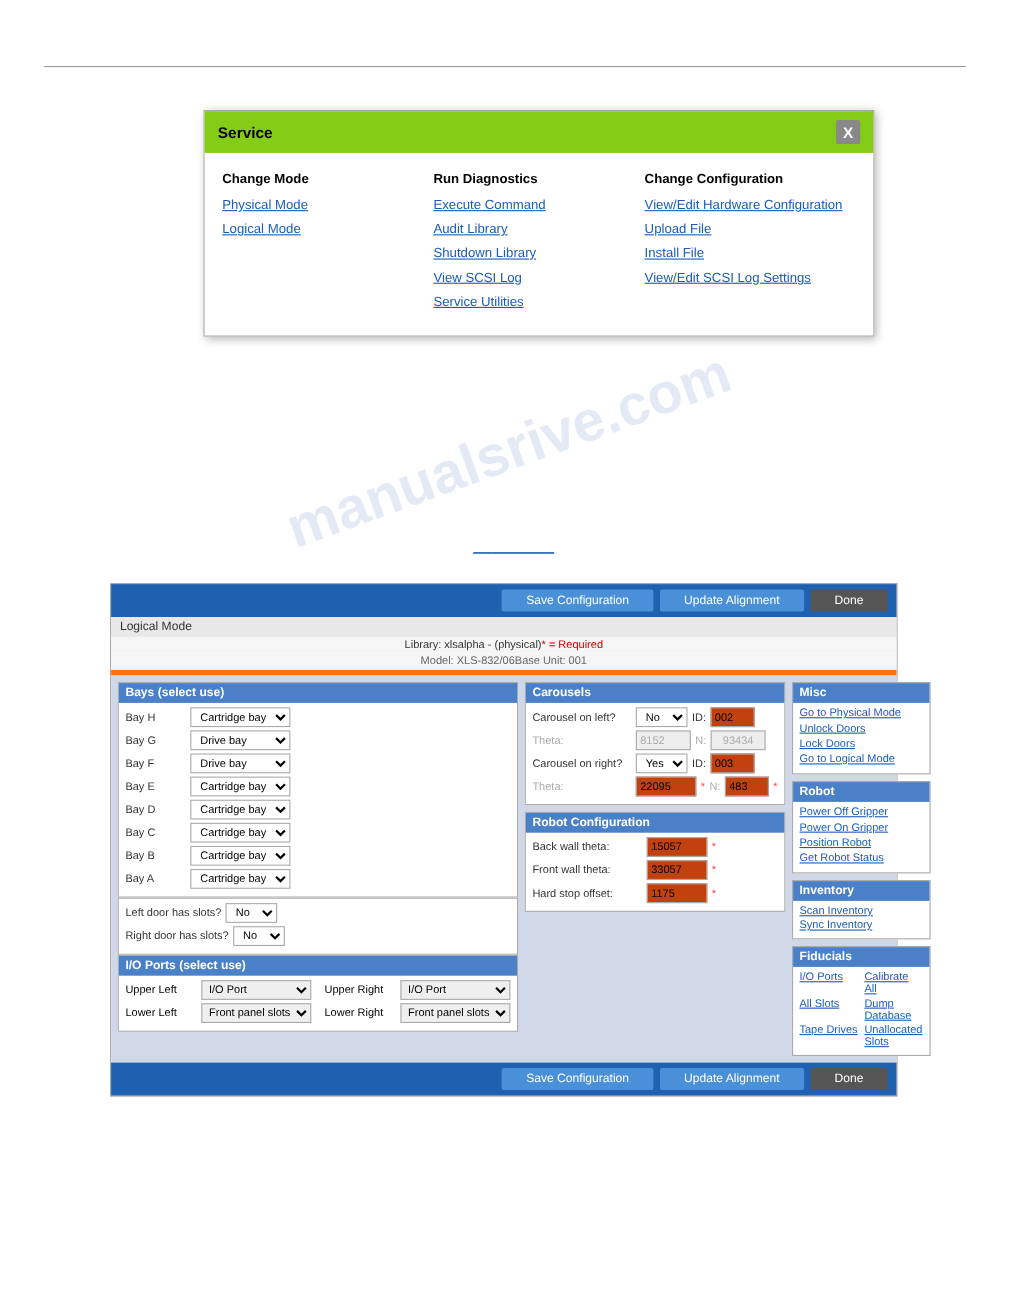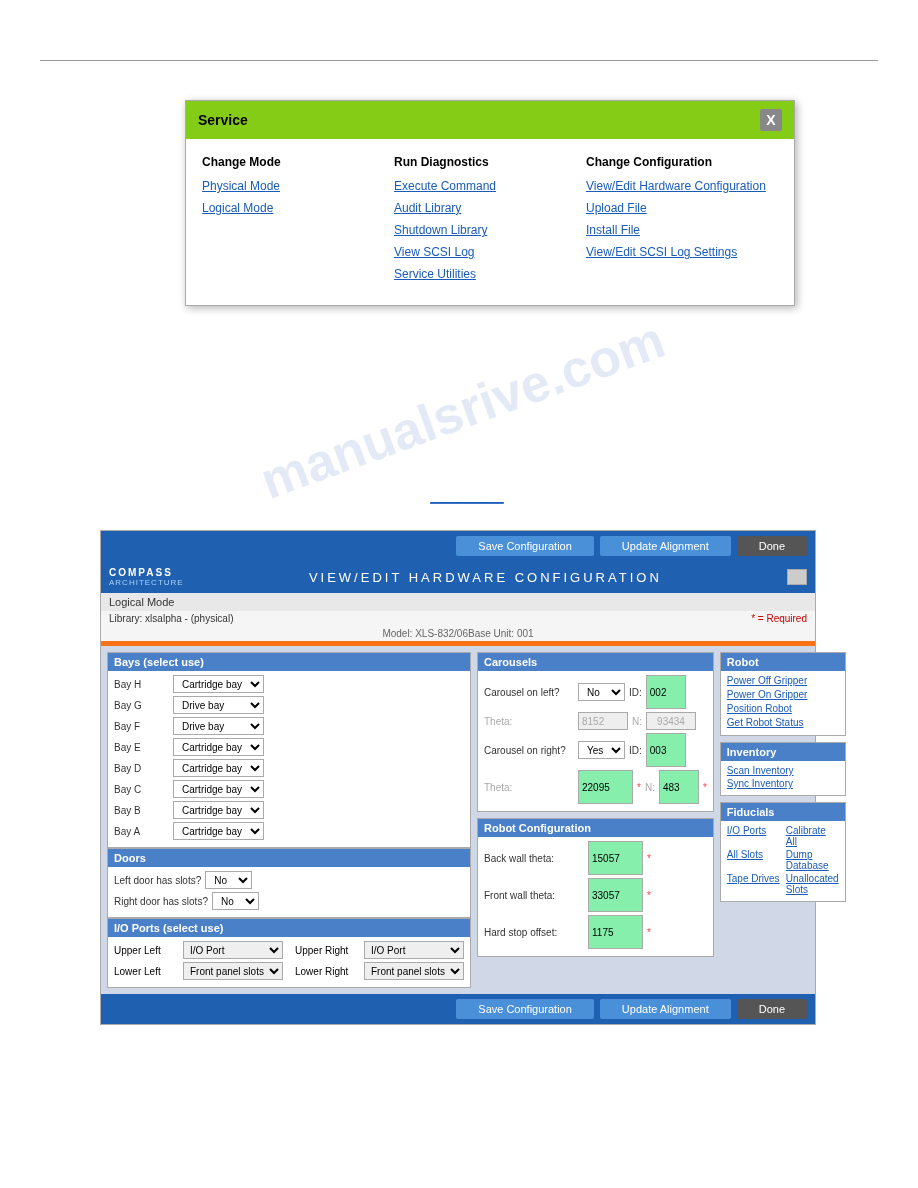--- a/index.html
+++ b/index.html
@@ -181,21 +181,21 @@
       font-size: 11px;
       color: #333;
       display: flex;
       justify-content: space-between;
     }
     .hw-info-row {
       padding: 2px 8px;
       font-size: 10px;
       color: #333;
       display: flex;
-      justify-content: space-between;
+      justify-content: center;
       background: #f5f5f5;
     }
     .hw-model-row {
       padding: 2px 8px;
       font-size: 10px;
       color: #666;
       display: flex;
       justify-content: center;
       background: #f5f5f5;
       border-bottom: 5px solid #f97316;
@@ -257,23 +257,23 @@
       font-size: 10px;
       border: 1px solid #aaa;
       background: #fff;
       padding: 1px 4px;
       height: 18px;
       min-width: 80px;
     }
     .hw-input {
       font-size: 10px;
       border: 1px solid #aaa;
-      background: #86efac;
+      background: #c2410c;
       padding: 1px 3px;
-      height: 34px;
+      height: 18px;
       width: 55px;
     }
     .hw-input-sm {
       width: 40px;
     }
     .hw-star {
       color: #ff4444;
       font-size: 10px;
     }
     .hw-misc-link {
@@ -434,28 +434,20 @@
 </div>
 
 <div class="hw-panel">
 
   <div class="hw-toolbar">
     <button class="hw-toolbar-btn">Save Configuration</button>
     <button class="hw-toolbar-btn">Update Alignment</button>
     <button class="hw-toolbar-btn done">Done</button>
   </div>
 
-  <div class="hw-header">
-    <div class="hw-logo">
-      <span class="hw-logo-text">COMPASS</span>
-      <span class="hw-logo-sub">ARCHITECTURE</span>
-    </div>
-    <div class="hw-title">VIEW/EDIT HARDWARE CONFIGURATION</div>
-    <div class="hw-icon"></div>
-  </div>
 
   <div class="hw-subheader">
     <span>Logical Mode</span>
   </div>
 
   <div class="hw-info-row">
     <span>Library:  xlsalpha - (physical)</span>
     <span class="required-note">* = Required</span>
   </div>
 
@@ -518,23 +510,20 @@
           <div class="hw-row">
             <label>Bay A</label>
             <select class="hw-select">
               <option>Cartridge bay</option><option>Drive bay</option>
             </select>
           </div>
         </div>
       </div>
 
       <div class="hw-section">
-        <div class="hw-section-header">
-          <span>Doors</span>
-        </div>
         <div class="hw-section-body">
           <div class="hw-row">
             <label>Left door has slots?</label>
             <select class="hw-select" style="min-width:45px">
               <option>No</option><option>Yes</option>
             </select>
           </div>
           <div class="hw-row">
             <label>Right door has slots?</label>
             <select class="hw-select" style="min-width:45px">
@@ -632,20 +621,31 @@
             <label style="min-width:100px">Hard stop offset:</label>
             <input class="hw-input" type="text" value="1175" style="">
             <span class="hw-star">*</span>
           </div>
         </div>
       </div>
     </div>
 
     <div class="hw-col-right">
 
+      <div class="hw-section">
+        <div class="hw-section-header misc-header">
+          <span>Misc</span>
+        </div>
+        <div class="hw-section-body">
+          <a class="hw-misc-link">Go to Physical Mode</a>
+          <a class="hw-misc-link">Unlock Doors</a>
+          <a class="hw-misc-link">Lock Doors</a>
+          <a class="hw-misc-link">Go to Logical Mode</a>
+        </div>
+      </div>
 
       <div class="hw-section">
         <div class="hw-section-header">
           <span>Robot</span>
         </div>
         <div class="hw-section-body">
           <a class="hw-robot-link">Power Off Gripper</a>
           <a class="hw-robot-link">Power On Gripper</a>
           <a class="hw-robot-link">Position Robot</a>
           <a class="hw-robot-link">Get Robot Status</a>

